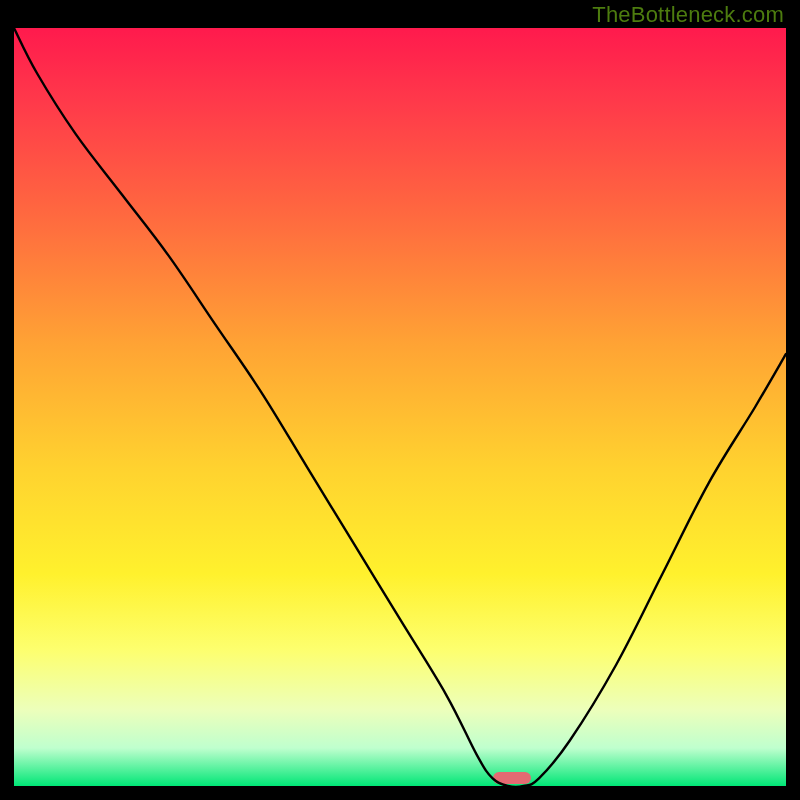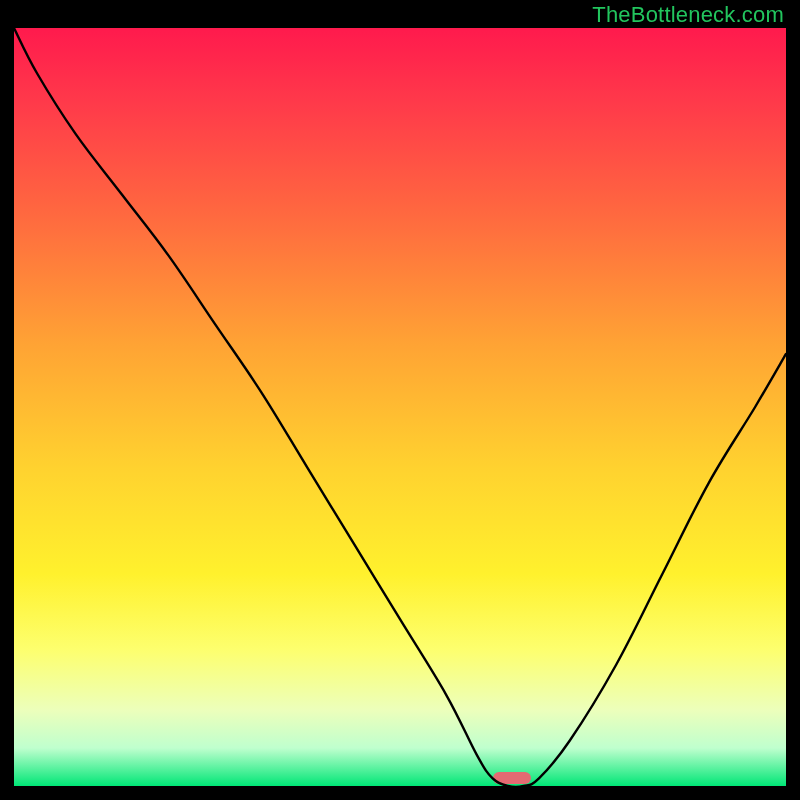--- a/index.html
+++ b/index.html
@@ -14,21 +14,21 @@
   .frame {
     position: relative;
     width: 800px;
     height: 800px;
     background: #000;
   }
   .watermark {
     position: absolute;
     top: 2px;
     right: 16px;
-    color: #22c55e;
+    color: #4d7c0f;
     font-size: 22px;
     letter-spacing: 0.2px;
     font-weight: 400;
     user-select: none;
     z-index: 10;
   }
   .plot {
     position: absolute;
     left: 14px;
     top: 28px;

